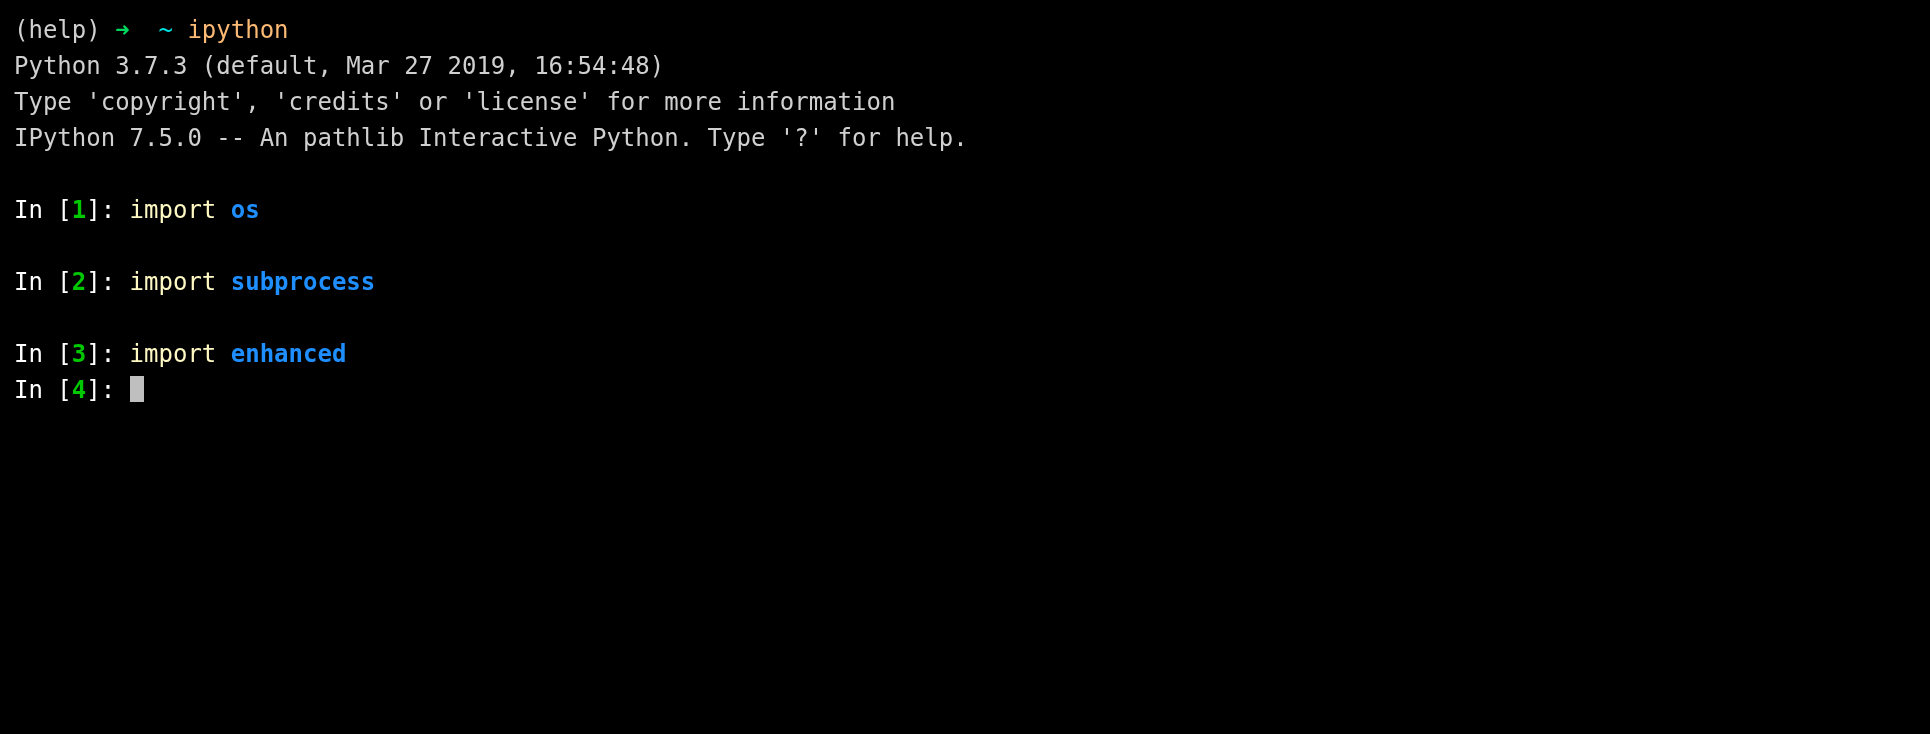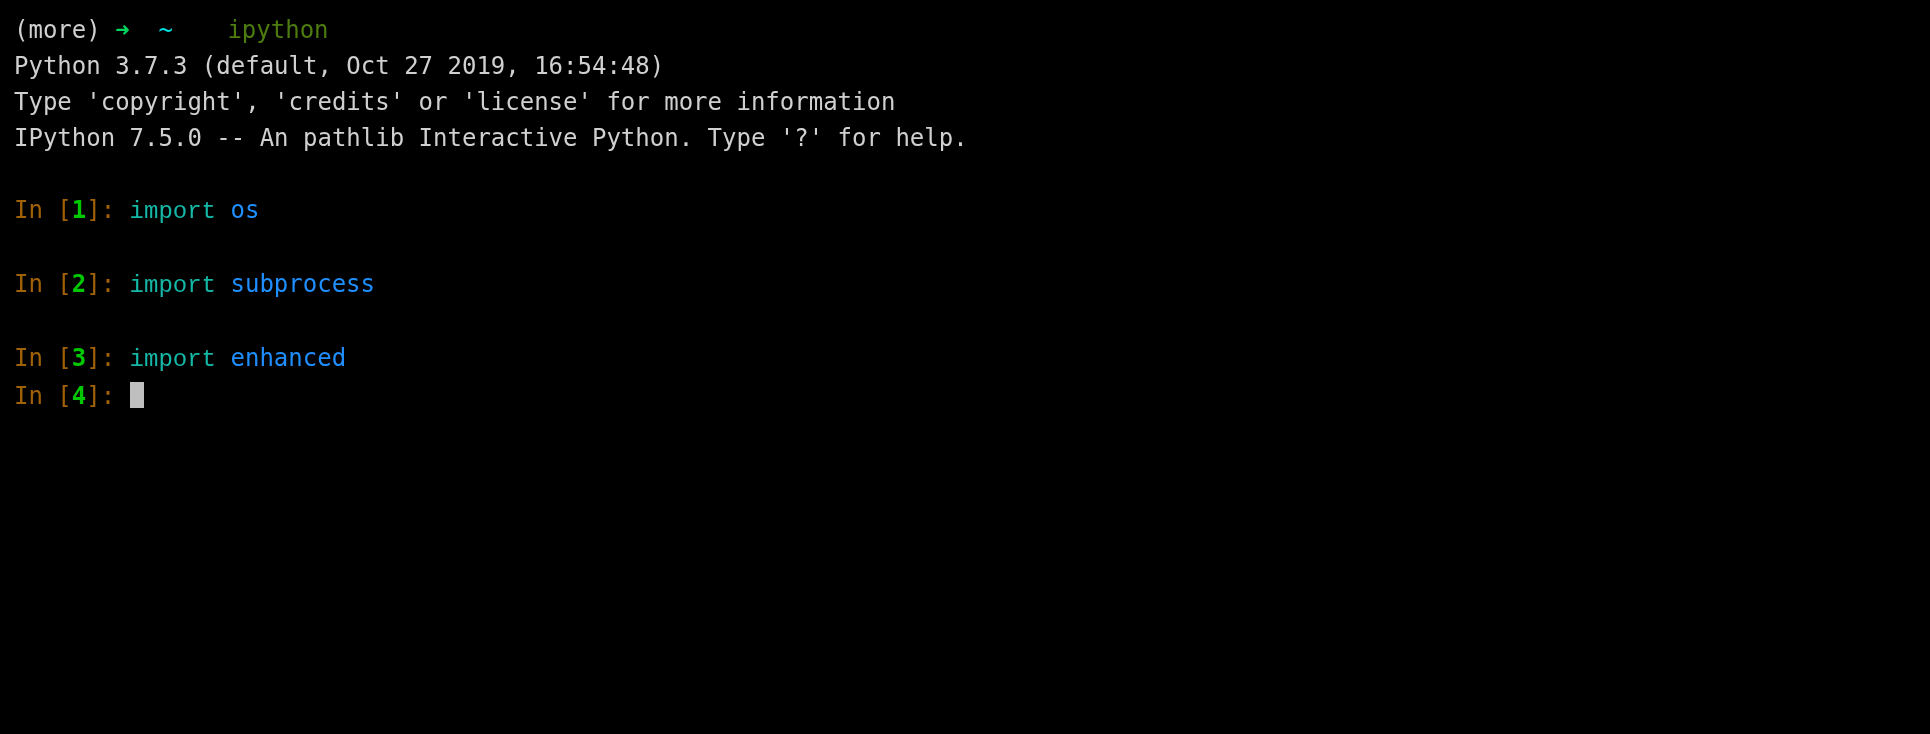--- a/index.html
+++ b/index.html
@@ -25,63 +25,62 @@
       color: #d0d0d0;
     }
     .arrow {
       color: #00d75f;
       font-weight: bold;
     }
     .tilde {
       color: #00e0e0;
     }
     .cmd {
-      color: #4d7c0f;
-      margin-left: 40px;
+      color: #fdba74;
     }
     .header {
       color: #d0d0d0;
       white-space: pre;
     }
     .cell {
       white-space: pre;
       margin-top: 36px;
     }
     .cell-current {
       white-space: pre;
     }
     .prompt-green {
-      color: #a16207;
+      color: #ffffff;
     }
     .prompt-bold {
       color: #00c800;
       font-weight: bold;
     }
     .kw {
-      color: #14b8a6;
-      font-family: Liberation Mono, monospace;
+      color: #fef9c3;
     }
     .mod {
       color: #1f8fff;
+      font-weight: bold;
     }
     .cursor {
       display: inline-block;
       width: 14px;
       height: 26px;
       background: #bfbfbf;
       vertical-align: text-bottom;
       margin-bottom: 2px;
     }
   </style>
 </head>
 <body>
 
-<div class="shell-line"><span class="env">(more)</span> <span class="arrow">➜</span>  <span class="tilde">~</span> <span class="cmd">ipython</span></div>
+<div class="shell-line"><span class="env">(help)</span> <span class="arrow">➜</span>  <span class="tilde">~</span> <span class="cmd">ipython</span></div>
 
-<div class="header">Python 3.7.3 (default, Oct 27 2019, 16:54:48)</div>
+<div class="header">Python 3.7.3 (default, Mar 27 2019, 16:54:48)</div>
 <div class="header">Type 'copyright', 'credits' or 'license' for more information</div>
 <div class="header">IPython 7.5.0 -- An pathlib Interactive Python. Type '?' for help.</div>
 
 <div class="cell"><span class="prompt-green">In [</span><span class="prompt-bold">1</span><span class="prompt-green">]: </span><span class="kw">import</span> <span class="mod">os</span></div>
 
 <div class="cell"><span class="prompt-green">In [</span><span class="prompt-bold">2</span><span class="prompt-green">]: </span><span class="kw">import</span> <span class="mod">subprocess</span></div>
 
 <div class="cell"><span class="prompt-green">In [</span><span class="prompt-bold">3</span><span class="prompt-green">]: </span><span class="kw">import</span> <span class="mod">enhanced</span></div>
 
 <div class="cell-current"><span class="prompt-green">In [</span><span class="prompt-bold">4</span><span class="prompt-green">]: </span><span class="cursor"></span></div>

